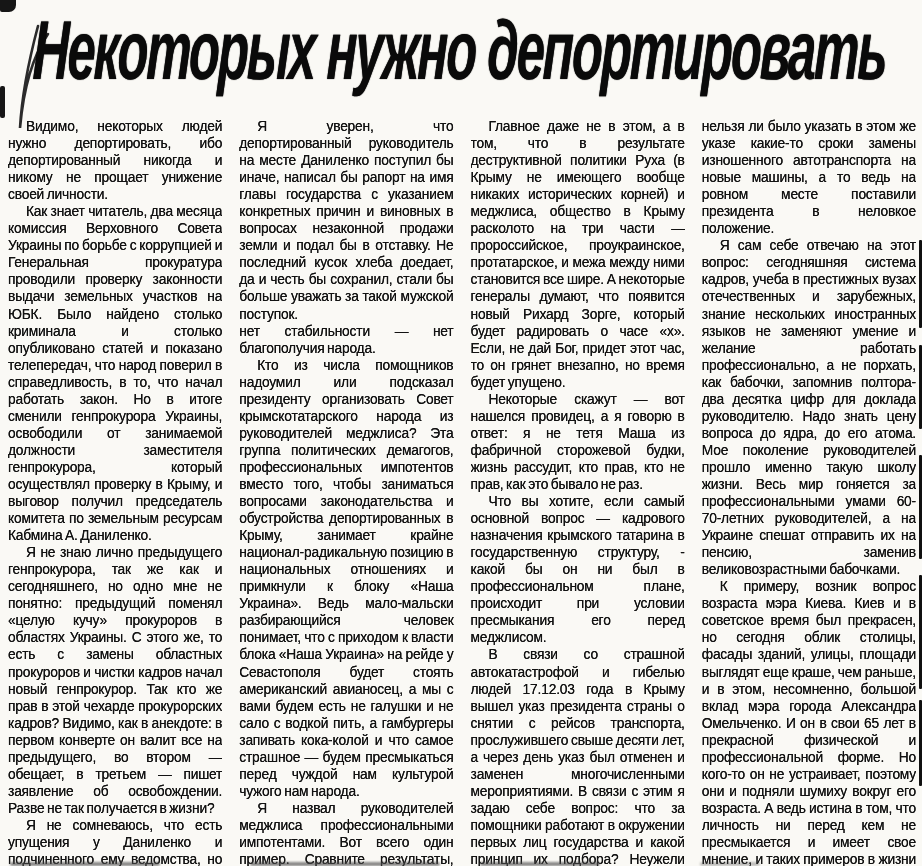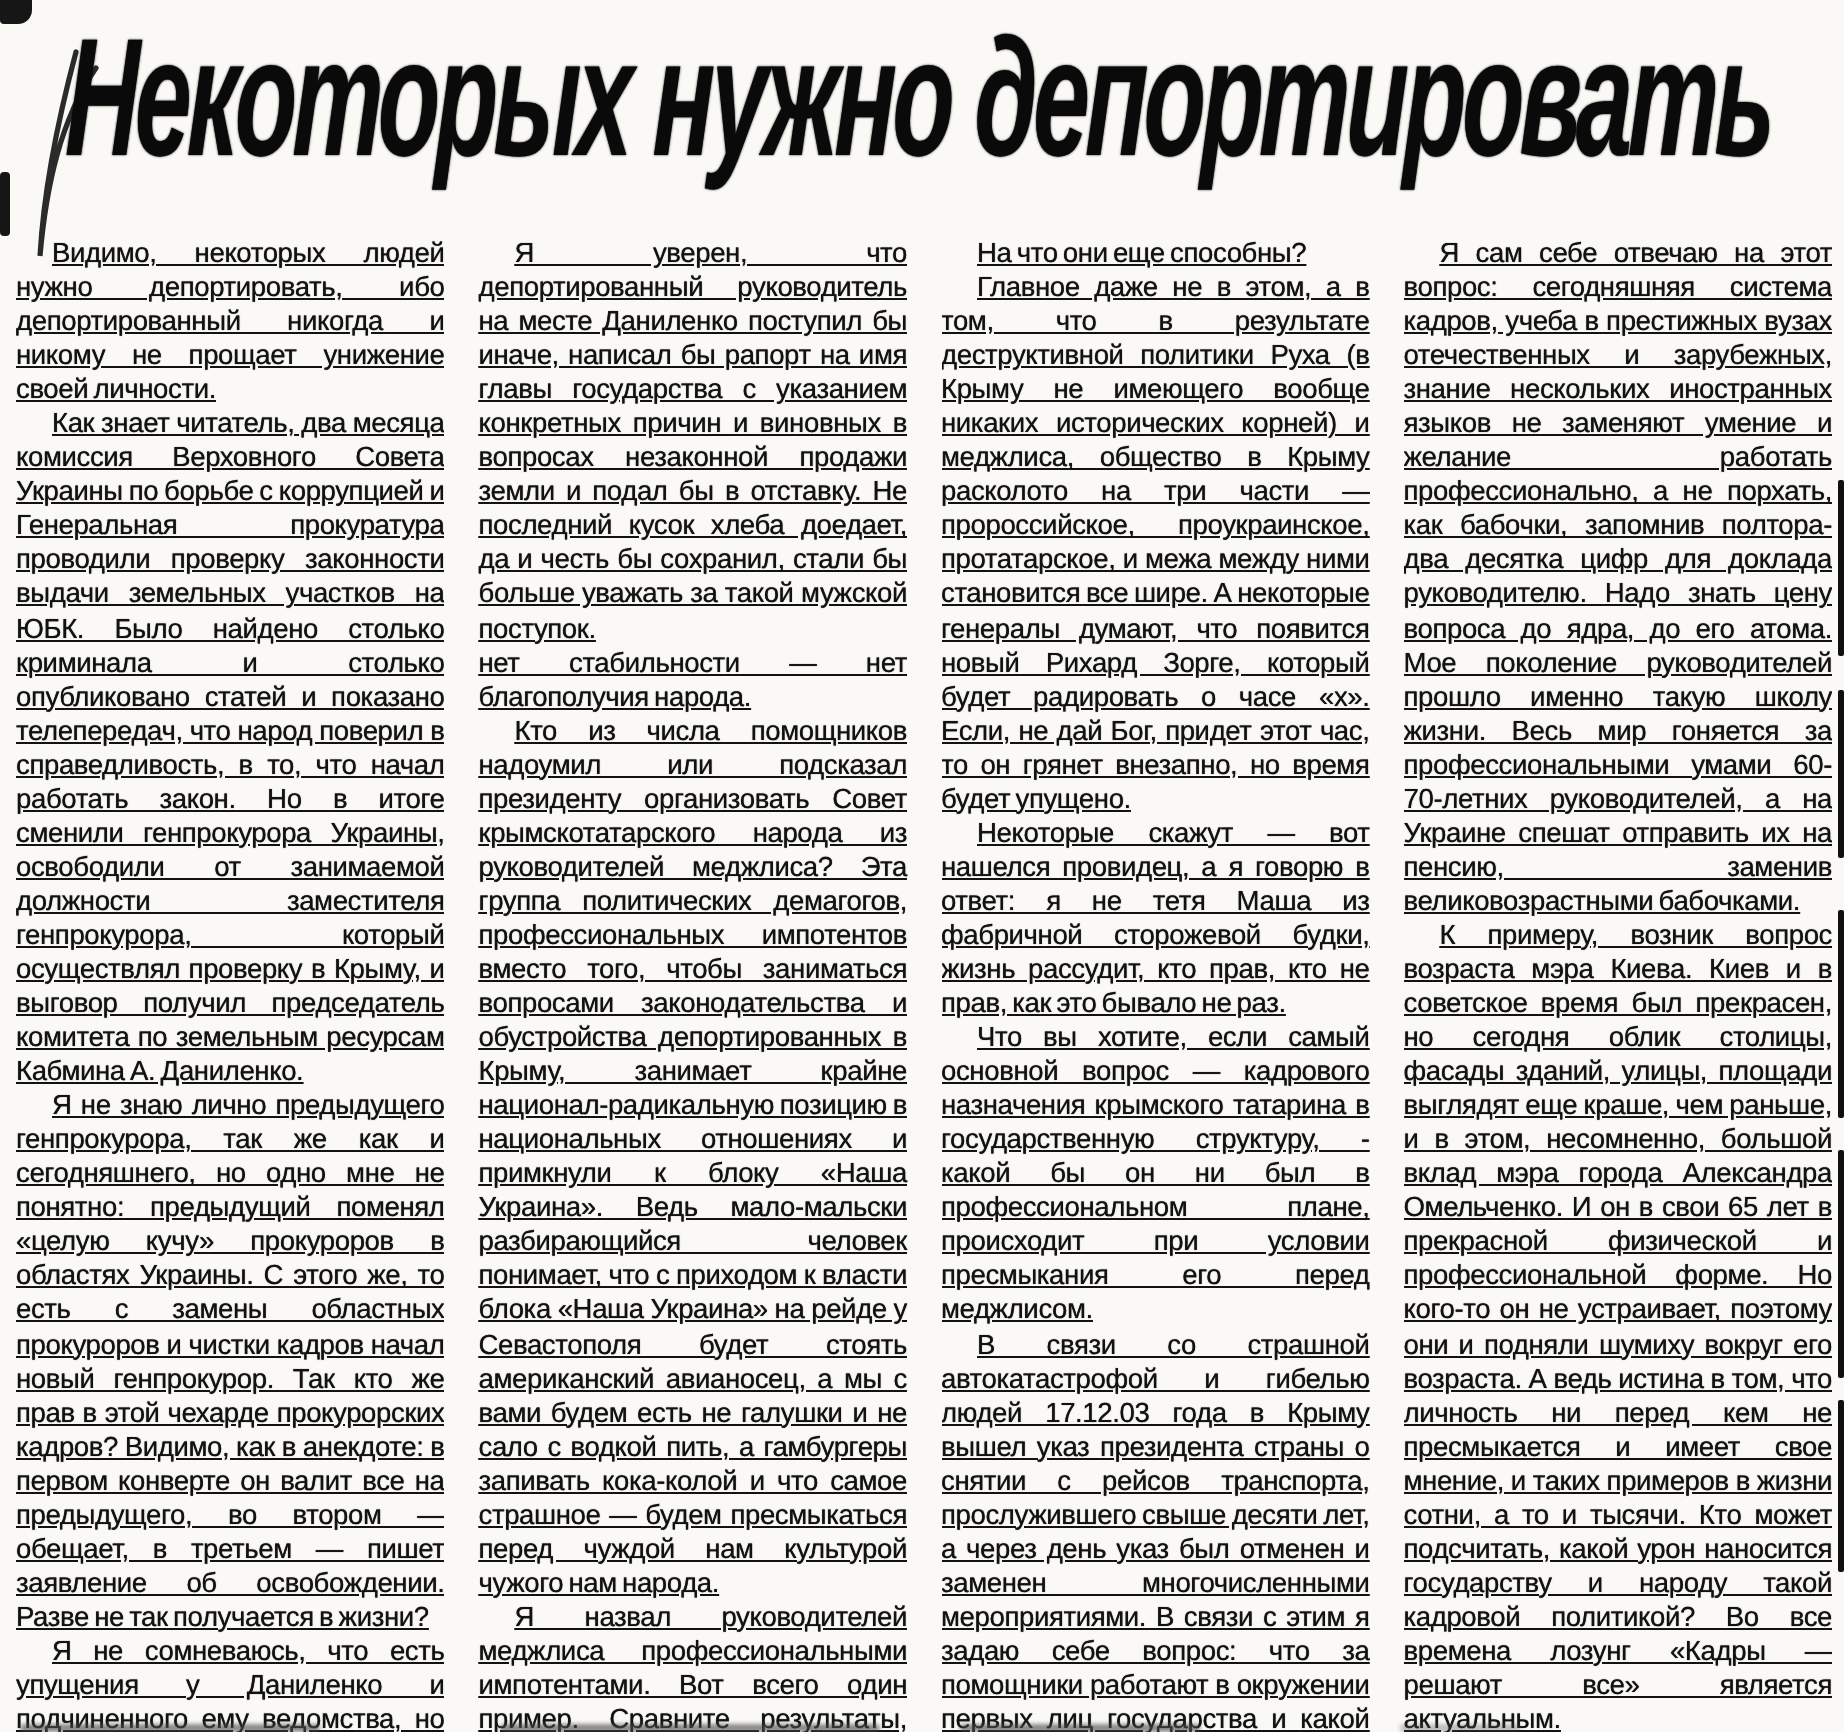--- a/index.html
+++ b/index.html
@@ -34,21 +34,20 @@
     display:grid;grid-template-columns:repeat(4,1fr);column-gap:17px;
     overflow:hidden;
   }
   .col{overflow:hidden;text-align:justify;}
   .para{
     margin:0;
     font-size:13.8px;line-height:17.05px;
     letter-spacing:-0.2px;word-spacing:-1px;
     text-indent:18px;
     text-shadow:0 0 0.45px #1a1a1a;
-    text-decoration:underline;
   }
   .para.cont{text-indent:0;}
 
   
   .artifact{position:absolute;background:#161616;}
   .corner-blob{left:0;top:0;width:16px;height:12px;border-radius:0 0 7px 2px;}
   .left-bar{left:0;top:86px;width:5px;height:32px;border-radius:2px;}
   .pen-mark{position:absolute;left:2px;top:22px;}
   .edge-dash{position:absolute;right:0;width:3px;background:#101010;border-radius:1px;}
   .edge-dash.d1{top:240px;height:88px;}
@@ -87,28 +86,28 @@
         <p class="para">Я не знаю лично предыдущего генпрокурора, так же как и сегодняшнего, но одно мне не понятно: предыдущий поменял «целую кучу» прокуроров в областях Украины. С этого же, то есть с замены областных прокуроров и чистки кадров начал новый генпрокурор. Так кто же прав в этой чехарде прокурорских кадров? Видимо, как в анекдоте: в первом конверте он валит все на предыдущего, во втором — обещает, в третьем — пишет заявление об освобождении. Разве не так получается в жизни?</p>
         <p class="para">Я не сомневаюсь, что есть упущения у Даниленко и подчиненного ему ведомства, но где же, прежде всего, в числе наказанных руководители и чиновники Крыма? Видимо, во всем вина Даниленко, раз не нашли виновных в Крыму, и народ махнул на все рукой говоря: нет справедливости, и не будет ее при нашей жизни. А нет справедливости — нет веры, нет веры — нет стабильности,</p>
       </div>
     <div class="col">
         <p class="para">Я уверен, что депортированный руководитель на месте Даниленко поступил бы иначе, написал бы рапорт на имя главы государства с указанием конкретных причин и виновных в вопросах незаконной продажи земли и подал бы в отставку. Не последний кусок хлеба доедает, да и честь бы сохранил, стали бы больше уважать за такой мужской поступок.</p>
         <p class="para cont">нет стабильности — нет благополучия народа.</p>
         <p class="para">Кто из числа помощников надоумил или подсказал президенту организовать Совет крымскотатарского народа из руководителей меджлиса? Эта группа политических демагогов, профессиональных импотентов вместо того, чтобы заниматься вопросами законодательства и обустройства депортированных в Крыму, занимает крайне национал-радикальную позицию в национальных отношениях и примкнули к блоку «Наша Украина». Ведь мало-мальски разбирающийся человек понимает, что с приходом к власти блока «Наша Украина» на рейде у Севастополя будет стоять американский авианосец, а мы с вами будем есть не галушки и не сало с водкой пить, а гамбургеры запивать кока-колой и что самое страшное — будем пресмыкаться перед чуждой нам культурой чужого нам народа.</p>
         <p class="para">Я назвал руководителей меджлиса профессиональными импотентами. Вот всего один пример. Сравните результаты, отзывы, отклики первой декады дней культуры крымскотатарского народа в 1993 году в Киеве, при том, что проводились они при полном противодействии того же меджлиса, и полный провал в декабре прошлого года тех же дней культуры в Киеве. Вместо того, чтобы подготовить профессиональное проведение этих дней,</p>
       </div>
     <div class="col">
-        <p class="para">На что они еще способны?</p>
         <p class="para">Главное даже не в этом, а в том, что в результате деструктивной политики Руха (в Крыму не имеющего вообще никаких исторических корней) и меджлиса, общество в Крыму расколото на три части — пророссийское, проукраинское, протатарское, и межа между ними становится все шире. А некоторые генералы думают, что появится новый Рихард Зорге, который будет радировать о часе «х». Если, не дай Бог, придет этот час, то он грянет внезапно, но время будет упущено.</p>
         <p class="para">Некоторые скажут — вот нашелся провидец, а я говорю в ответ: я не тетя Маша из фабричной сторожевой будки, жизнь рассудит, кто прав, кто не прав, как это бывало не раз.</p>
         <p class="para">Что вы хотите, если самый основной вопрос — кадрового назначения крымского татарина в государственную структуру, - какой бы он ни был в профессиональном плане, происходит при условии пресмыкания его перед меджлисом.</p>
         <p class="para">В связи со страшной автокатастрофой и гибелью людей 17.12.03 года в Крыму вышел указ президента страны о снятии с рейсов транспорта, прослужившего свыше десяти лет, а через день указ был отменен и заменен многочисленными мероприятиями. В связи с этим я задаю себе вопрос: что за помощники работают в окружении первых лиц государства и какой принцип их подбора? Неужели мало-мальски грамотный человек, готовивший первый указ, и вышестоящий чиновник, который визировал этот документ, не могли не понимать, что на Украине сегодня 90% автопарка, которому больше 10 лет? Зная это,</p>
       </div>
     <div class="col">
       <div>
+          <p class="para cont">нельзя ли было указать в этом же указе какие-то сроки замены изношенного автотранспорта на новые машины, а то ведь на ровном месте поставили президента в неловкое положение.</p>
           <p class="para">Я сам себе отвечаю на этот вопрос: сегодняшняя система кадров, учеба в престижных вузах отечественных и зарубежных, знание нескольких иностранных языков не заменяют умение и желание работать профессионально, а не порхать, как бабочки, запомнив полтора-два десятка цифр для доклада руководителю. Надо знать цену вопроса до ядра, до его атома. Мое поколение руководителей прошло именно такую школу жизни. Весь мир гоняется за профессиональными умами 60-70-летних руководителей, а на Украине спешат отправить их на пенсию, заменив великовозрастными бабочками.</p>
           <p class="para">К примеру, возник вопрос возраста мэра Киева. Киев и в советское время был прекрасен, но сегодня облик столицы, фасады зданий, улицы, площади выглядят еще краше, чем раньше, и в этом, несомненно, большой вклад мэра города Александра Омельченко. И он в свои 65 лет в прекрасной физической и профессиональной форме. Но кого-то он не устраивает, поэтому они и подняли шумиху вокруг его возраста. А ведь истина в том, что личность ни перед кем не пресмыкается и имеет свое мнение, и таких примеров в жизни сотни, а то и тысячи. Кто может подсчитать, какой урон наносится государству и народу такой кадровой политикой? Во все времена лозунг «Кадры — решают все» является актуальным.</p>
         </div>
 
     </div>
   </div>
 
   <div class="edge-dash d1"></div>
   <div class="edge-dash d2"></div>
   <div class="edge-dash d3"></div>

